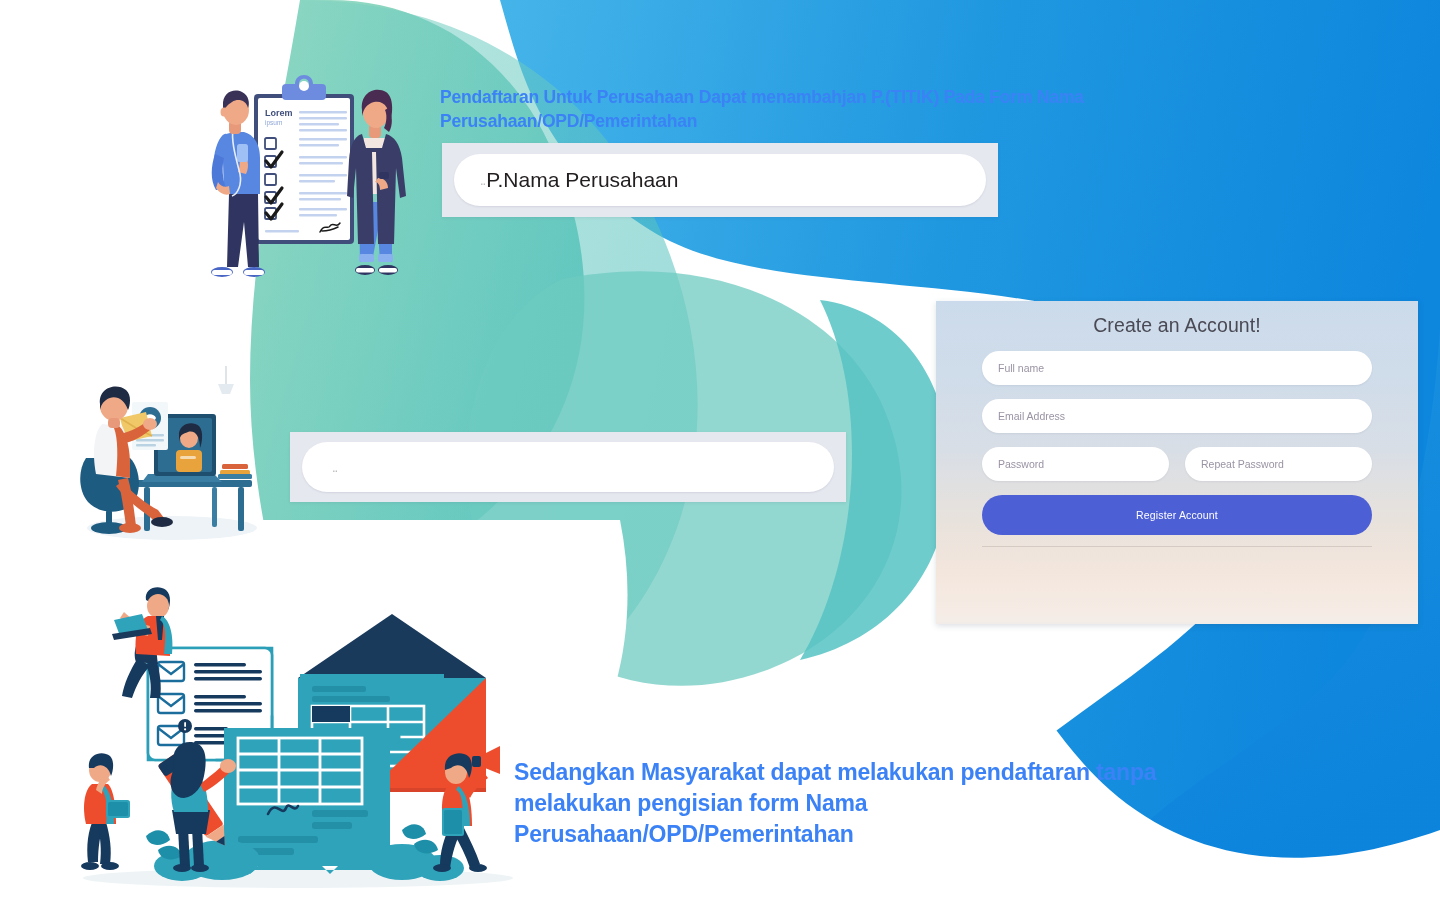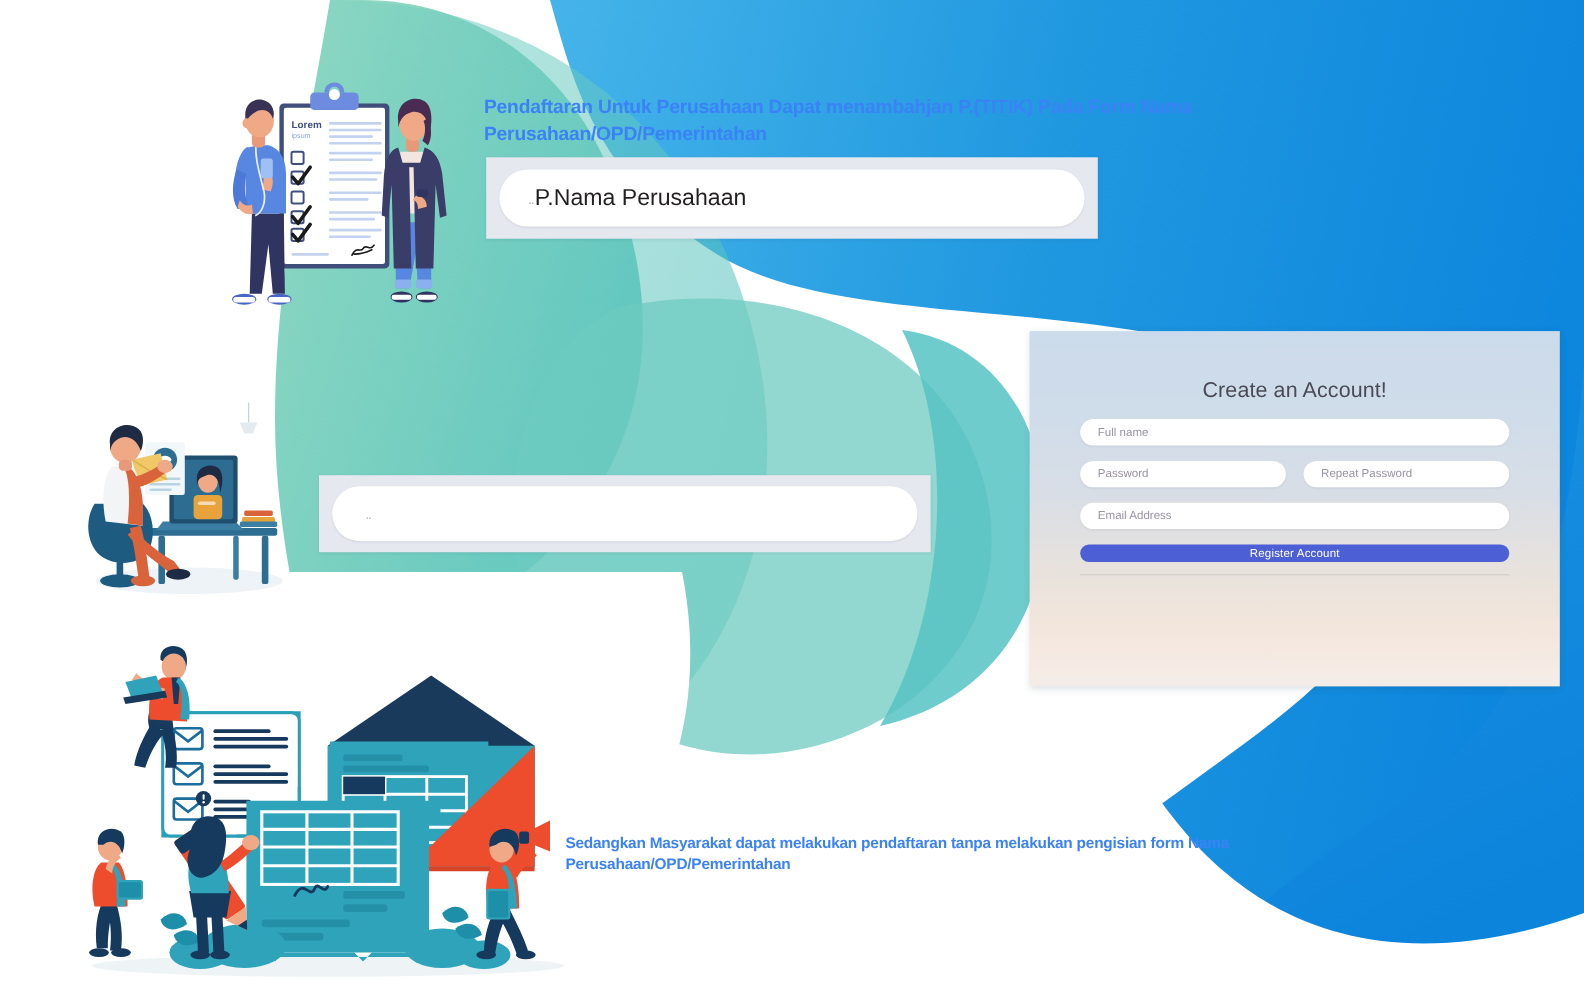--- a/index.html
+++ b/index.html
@@ -20,21 +20,21 @@
   
   .headline {
     position: absolute;
     font-weight: bold;
     color: #3b82f6;
     line-height: 1.35;
     letter-spacing: -0.2px;
   }
   #headline-1 { left: 440px; top: 86px; width: 730px; font-size: 17.5px; }
   #headline-2 { left: 247px; top: 366px; width: 690px; font-size: 17.5px; }
-  #headline-3 { left: 514px; top: 757px; width: 670px; font-size: 14px; }
+  #headline-3 { left: 514px; top: 757px; width: 670px; font-size: 23px; }
 
   
   .input-panel {
     position: absolute;
     background: #e6e8f0;
     box-shadow: 0 1px 3px rgba(60,70,90,0.10);
     display: flex;
     align-items: center;
   }
   .input-pill {
@@ -73,38 +73,38 @@
         #ccdbeb 0%, #cfdcea 22%, #d8dee6 46%,
         #e8e2dc 68%, #f3e6dd 84%, #f6ece5 96%, #f2ece8 100%);
     box-shadow: 0 2px 6px rgba(40,60,90,0.16);
     padding: 0 46px;
   }
   #card-title {
     text-align: center;
     font-size: 19.5px;
     color: #4a4a55;
     font-weight: 400;
-    padding-top: 43px;
+    padding-top: 13px;
     letter-spacing: 0.1px;
   }
   .field-row { display: flex; gap: 16px; margin-top: 14px; }
   .field {
     background: #ffffff;
     border-radius: 30px;
-    height: 24px;
+    height: 34px;
     display: flex;
     align-items: center;
     padding-left: 16px;
     flex: 1;
     box-shadow: 0 1px 2px rgba(50,60,80,0.08);
   }
   .field .ph { font-size: 10.5px; color: #9a93a3; }
   #register-btn {
     margin-top: 14px;
-    height: 16px;
+    height: 40px;
     background: #4c5fd5;
     border-radius: 30px;
     display: flex;
     align-items: center;
     justify-content: center;
     cursor: pointer;
     border: none;
     width: 100%;
   }
   #register-btn .lbl { color: #ffffff; font-size: 10.5px; letter-spacing: 0.15px; }
@@ -591,33 +591,33 @@
 
     <div class="field-row">
       <div class="field">
         <span class="ph">Full name</span>
       </div>
     </div>
 
 
     <div class="field-row">
       <div class="field">
+        <span class="ph">Email Address</span>
+      </div>
+    </div>
+
+    <div class="field-row">
+      <div class="field">
         <span class="ph">Password</span>
       </div>
       <div class="field">
         <span class="ph">Repeat Password</span>
       </div>
     </div>
 
-    <div class="field-row">
-      <div class="field">
-        <span class="ph">Email Address</span>
-      </div>
-    </div>
-
     <button id="register-btn">
       <span class="lbl">Register Account</span>
     </button>
 
     <div id="card-divider"></div>
   </div>
 
 </div>
 
 </body></html>

